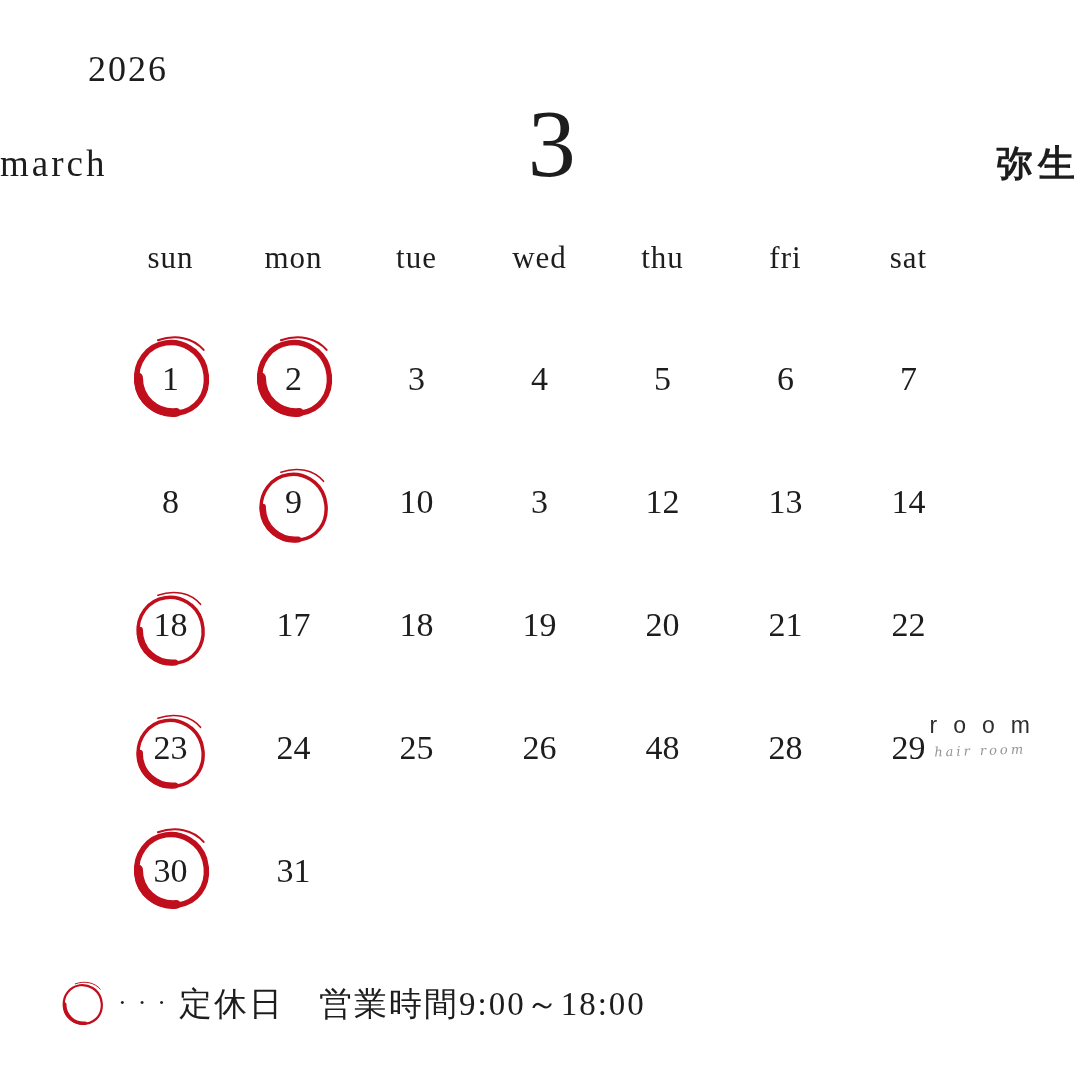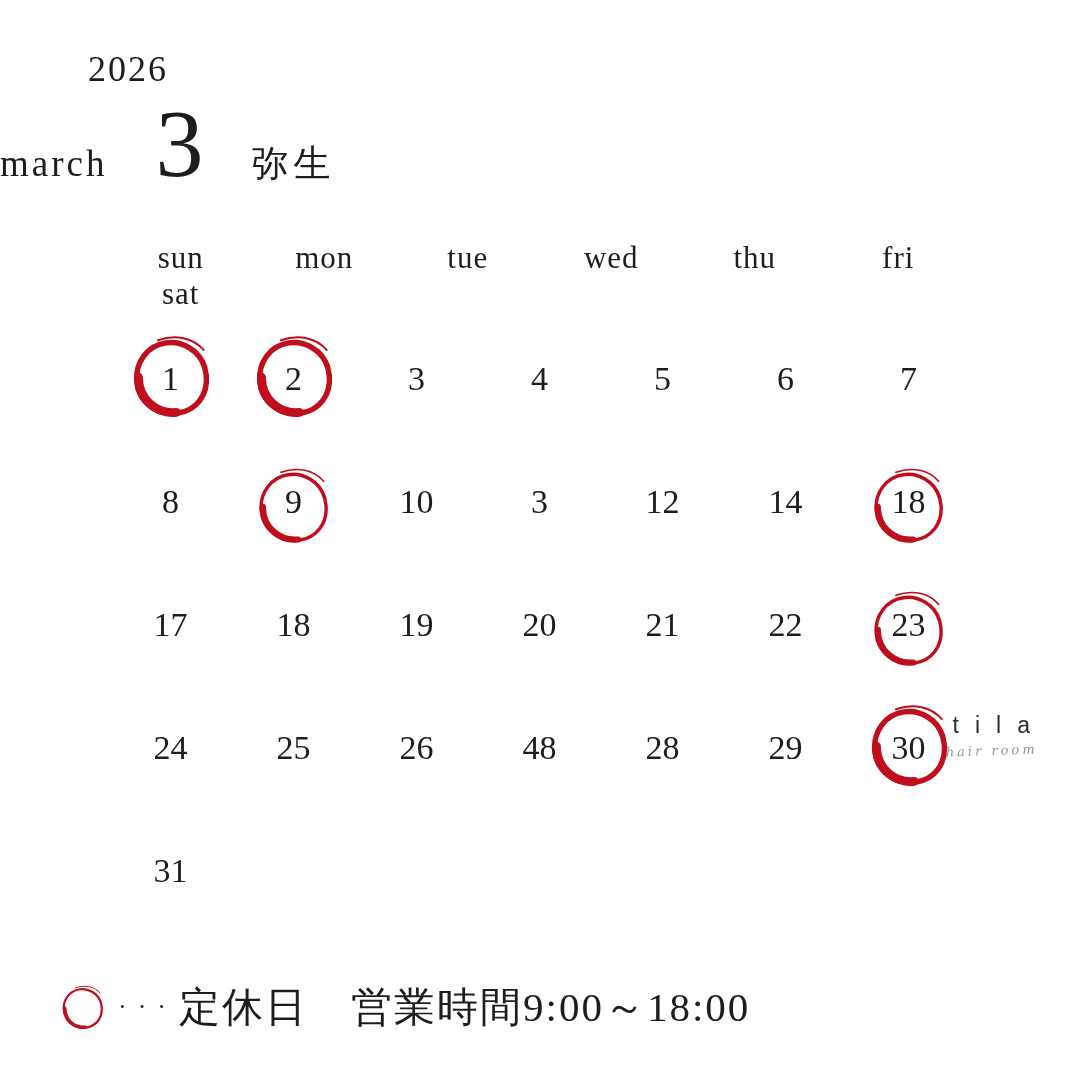--- a/index.html
+++ b/index.html
@@ -14,30 +14,30 @@
 
   
   .year{
     position:absolute;left:88px;top:48px;
     font-size:36px;letter-spacing:2px;
   }
 
   
   .month-header{
     position:absolute;left:0;right:0;top:96px;
-    display:flex;justify-content:flex-start;align-items:baseline;
+    display:flex;justify-content:space-between;align-items:baseline;
   }
   .month-en{font-size:37px;letter-spacing:3px;}
   .month-num{font-size:96px;line-height:1;margin:0 48px;}
-  .month-jp{font-size:37px;letter-spacing:5px;}
+  .month-jp{font-size:37px;letter-spacing:5px;font-weight:bold;}
 
   
   .weekdays{
     position:absolute;left:109px;top:240px;width:861px;
-    display:grid;grid-template-columns:repeat(6,1fr);
+    display:grid;grid-template-columns:repeat(7,1fr);
   }
   .weekday{
     text-align:center;font-size:31px;letter-spacing:1px;
   }
 
   
   .date-grid{
     position:absolute;left:109px;top:317px;width:861px;
     display:grid;grid-template-columns:repeat(7,1fr);grid-auto-rows:123px;
   }
@@ -62,21 +62,21 @@
     display:flex;align-items:center;
   }
   .legend-circle{width:54px;height:48px;position:static;flex:0 0 auto;}
   .legend-circle .main{stroke-width:4.6;}
   .legend-circle .accent{stroke-width:7;}
   .legend-circle .swoosh{stroke-width:2;}
   .legend-dots{
     font-size:26px;letter-spacing:11px;margin:0 2px 0 8px;
     color:#1d1d1d;transform:translateY(-1px);
   }
-  .legend-text{font-size:41px;letter-spacing:2px;}
+  .legend-text{font-size:33px;letter-spacing:2px;}
 
   
   .logo{
     position:absolute;right:34px;bottom:38px;text-align:center;
   }
   .logo-main{
     font-family:"Liberation Sans","DejaVu Sans",sans-serif;
     font-size:23px;letter-spacing:16px;padding-left:16px;
     color:#2e2e2e;
   }
@@ -155,20 +155,23 @@
       <div class="cell">
         <span class="date-num">10</span>
       </div>
       <div class="cell">
         <span class="date-num">3</span>
       </div>
       <div class="cell">
         <span class="date-num">12</span>
       </div>
       <div class="cell">
+        <span class="date-num">13</span>
+      </div>
+      <div class="cell">
         <span class="date-num">14</span>
       </div>
       <div class="cell">
         <svg class="hand-circle thin" viewBox="0 0 100 100" aria-hidden="true">
     <path class="main" d="M 87 38 C 81 20 62 8 43 11 C 22 14 8 33 10 55 C 12 78 33 94 56 91 C 78 88 91 70 89 48 C 88 38 83 27 75 20"></path>
     <path class="accent" d="M 12 50 C 12 75 32 92 55 90"></path>
     <path class="swoosh" d="M 34 8 C 54 1 74 5 86 19"></path>
   </svg>
         <span class="date-num">18</span>
       </div>
@@ -233,17 +236,17 @@
     <svg class="hand-circle legend-circle" viewBox="0 0 100 100" aria-hidden="true">
       <path class="main" d="M 87 38 C 81 20 62 8 43 11 C 22 14 8 33 10 55 C 12 78 33 94 56 91 C 78 88 91 70 89 48 C 88 38 83 27 75 20"></path>
       <path class="accent" d="M 12 50 C 12 75 32 92 55 90"></path>
       <path class="swoosh" d="M 34 8 C 54 1 74 5 86 19"></path>
     </svg>
     <span class="legend-dots">···</span>
     <span class="legend-text">定休日　営業時間9:00～18:00</span>
   </div>
 
   <div class="logo">
-    <div class="logo-main">tila</div>
+    <div class="logo-main">room</div>
     <div class="logo-sub">hair room</div>
   </div>
 
 </div>
 
 </body></html>

